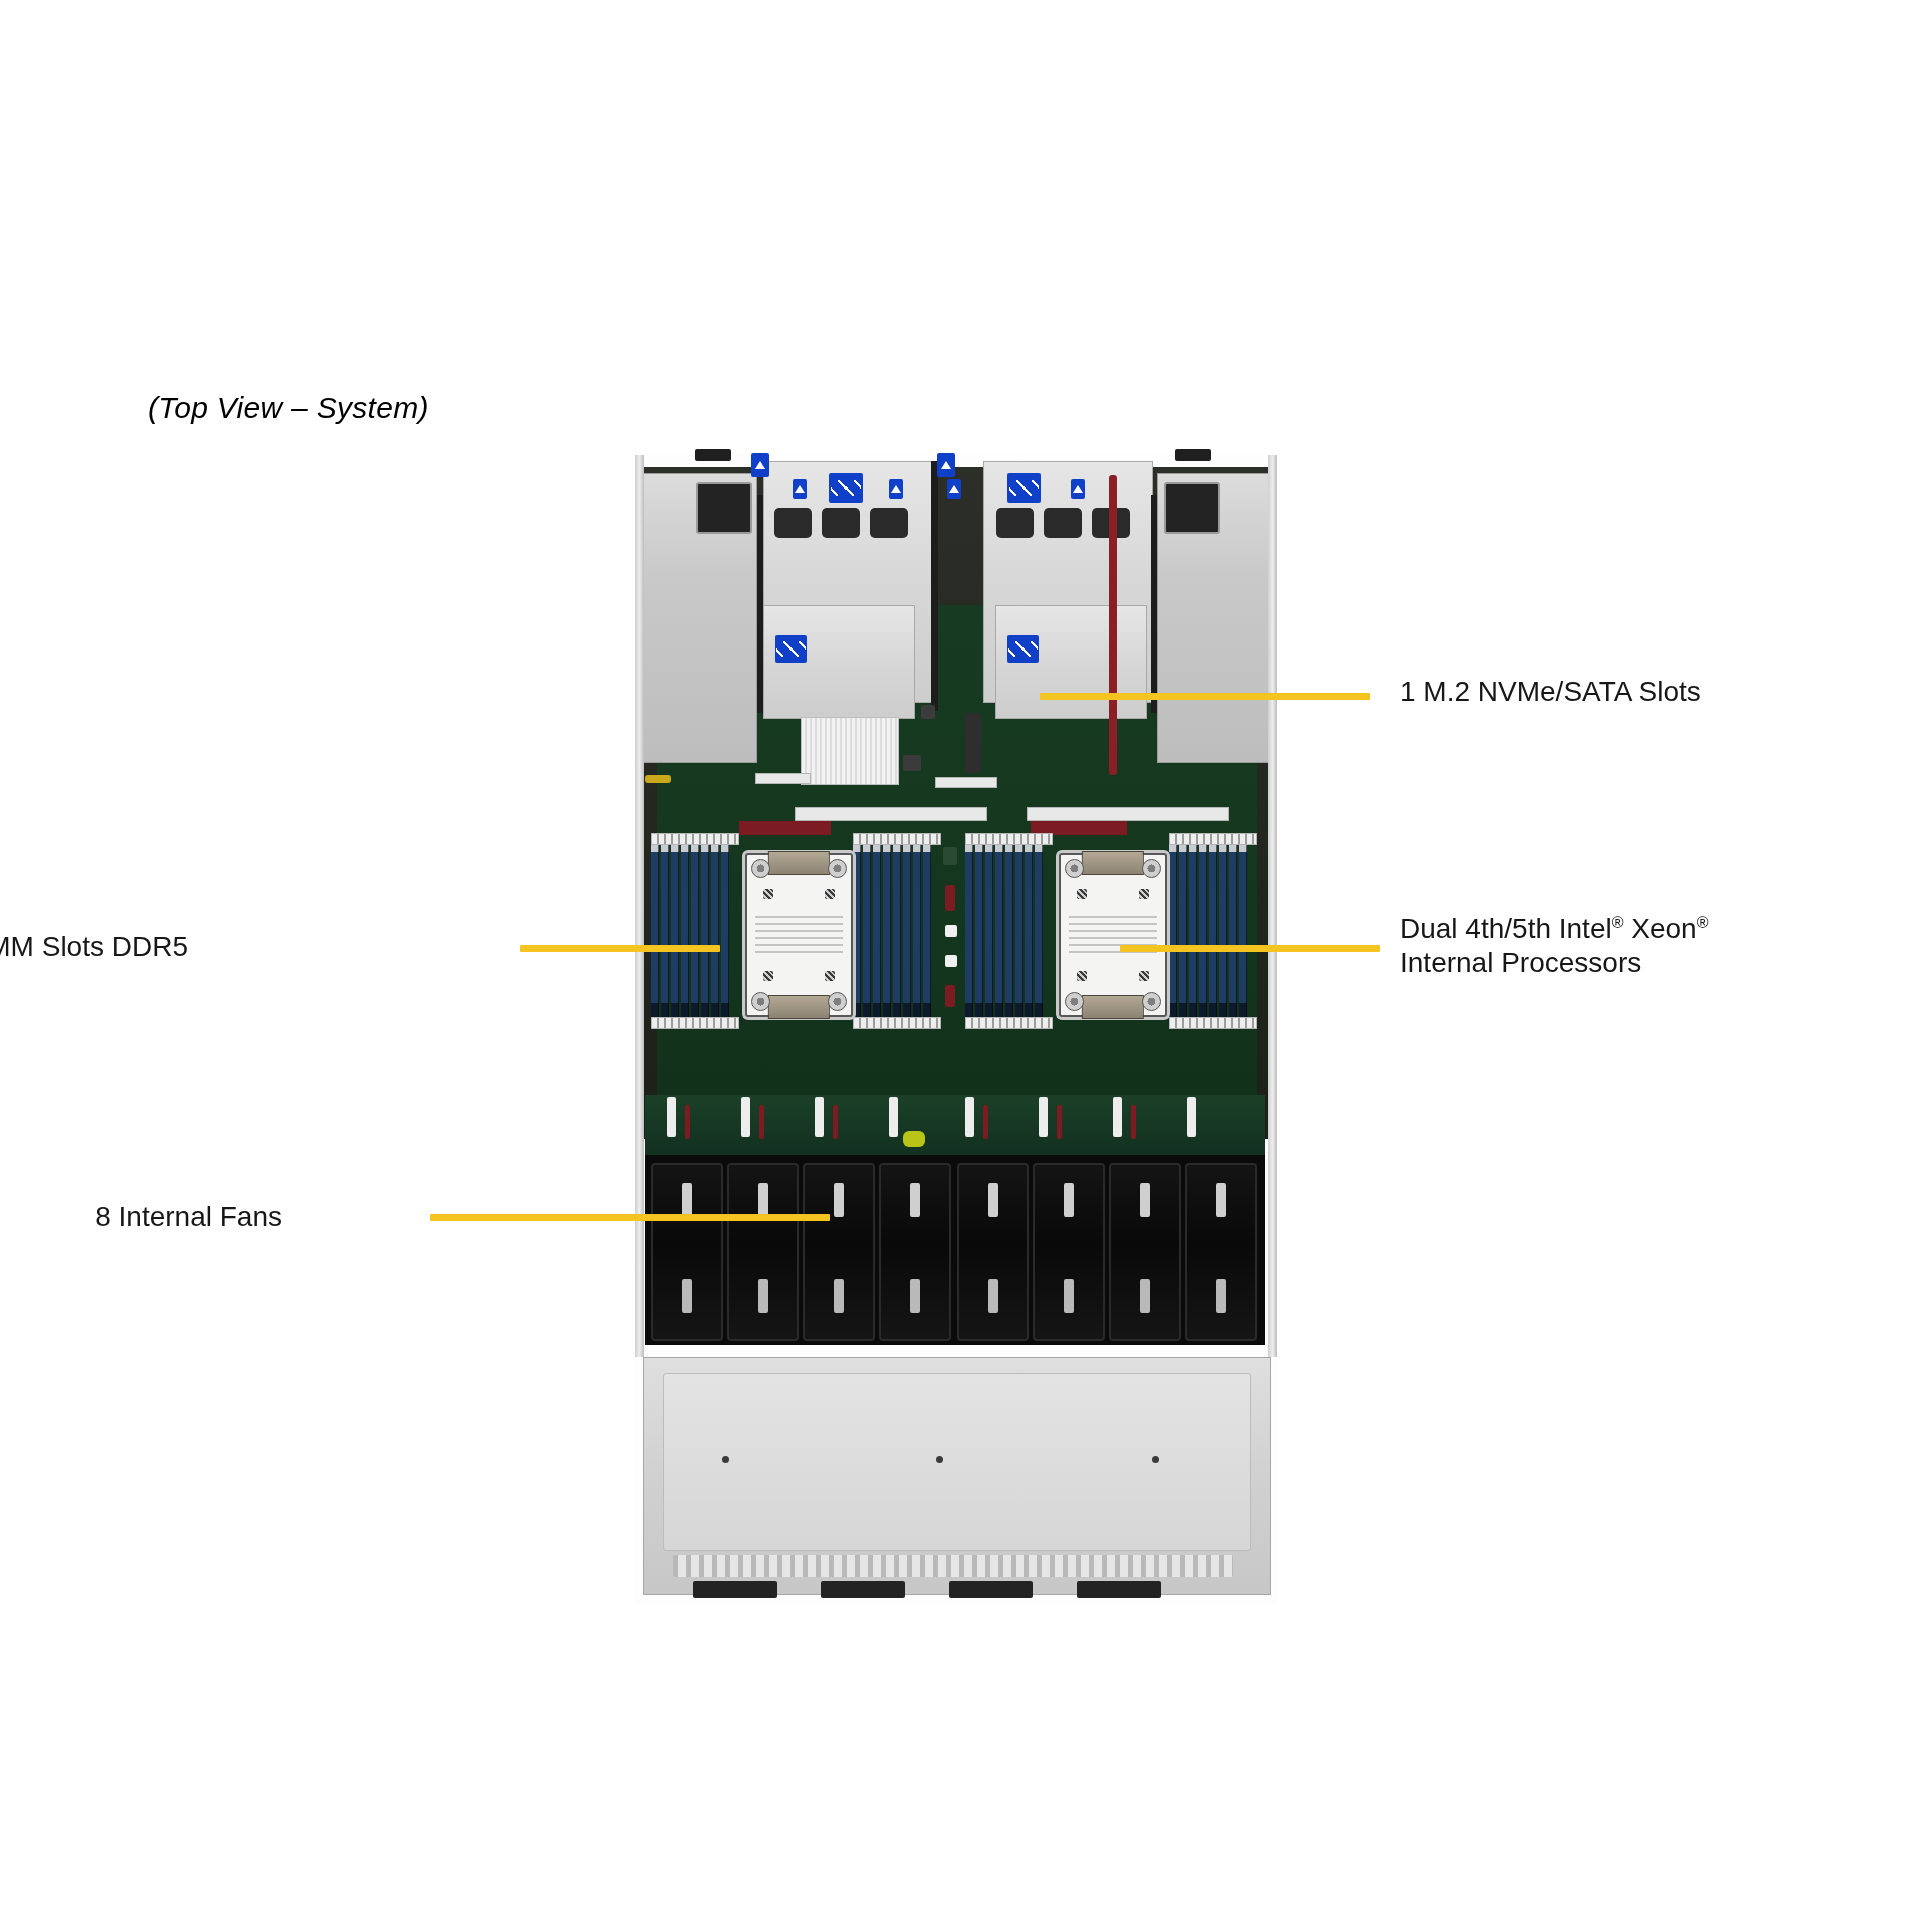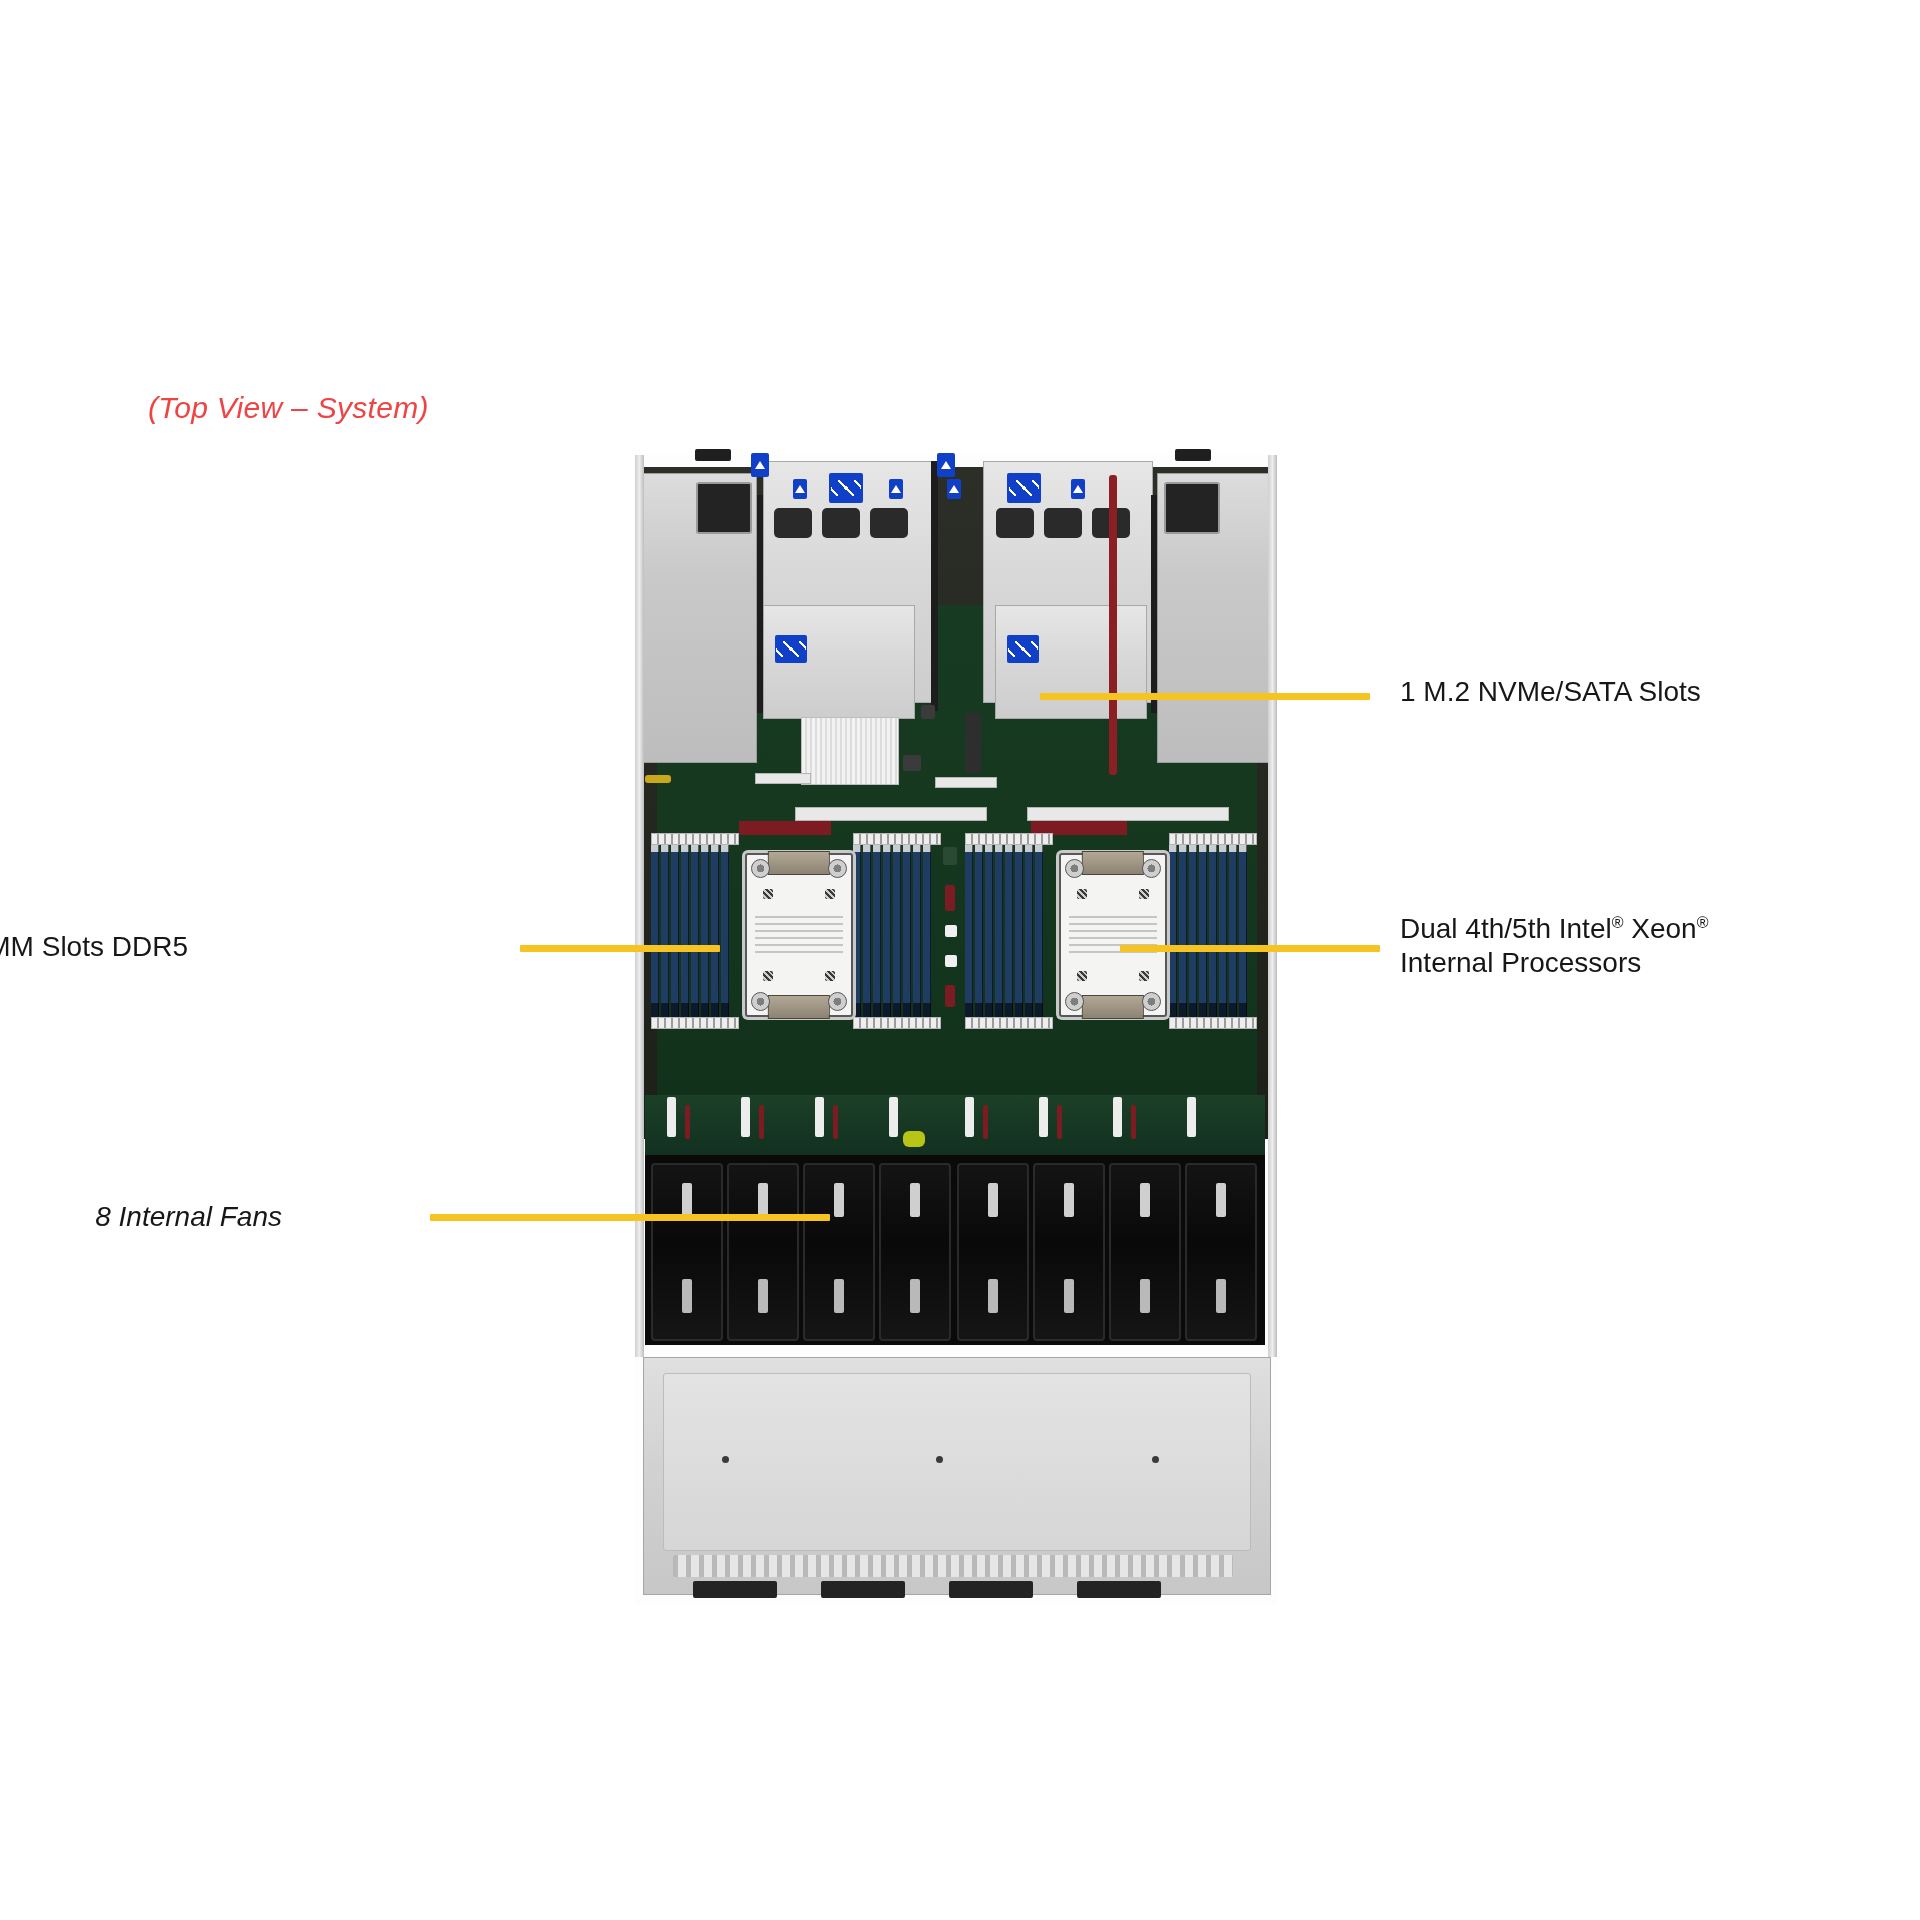--- a/index.html
+++ b/index.html
@@ -1,21 +1,21 @@
 <!DOCTYPE html>
 <html><head>
 <meta charset="utf-8">
 <style>
   html,body{margin:0;padding:0;background:#ffffff;}
   body{width:1920px;height:1920px;position:relative;overflow:hidden;
        font-family:"Liberation Sans","DejaVu Sans",sans-serif;color:#1b1b1b;}
 
   
   #view-title{position:absolute;left:148px;top:391px;font-size:30px;font-style:italic;
-              letter-spacing:.3px;color:#ef4444;white-space:nowrap;}
+              letter-spacing:.3px;color:#000000;white-space:nowrap;}
 
   
   .callout{position:absolute;font-size:28px;line-height:34px;color:#171717;white-space:nowrap;}
   .callout.right{text-align:left;}
   .callout.left{text-align:right;}
   .callout sup{font-size:16px;vertical-align:super;line-height:0;}
 
   
   .leader{position:absolute;height:7px;background:#f6c420;border-radius:1px;}
 
@@ -342,16 +342,16 @@
     <div class="leader" style="left: 1120px; top: 945px; width: 260px; background: rgb(246, 196, 32);"></div>
     <div class="callout right" style="left: 1400px; top: 912px;">
       <div>Dual 4th/5th Intel<sup>®</sup> Xeon<sup>®</sup></div>
       <div>Internal Processors</div>
     </div>
     <div class="leader" style="left: 520px; top: 945px; width: 200px; background: rgb(246, 196, 32);"></div>
     <div class="callout left" style="left: auto; top: 930px; right: 1732px;">
       <div>32 DIMM Slots DDR5</div>
     </div>
     <div class="leader" style="left: 430px; top: 1214px; width: 400px; background: rgb(246, 196, 32);"></div>
-    <div class="callout left" style="left: auto; top: 1200px; right: 1638px; font-style: italic;">
+    <div class="callout left" style="left: auto; top: 1200px; right: 1638px;">
       <div>8 Internal  Fans</div>
     </div>
   </div>
 
 </body></html>

